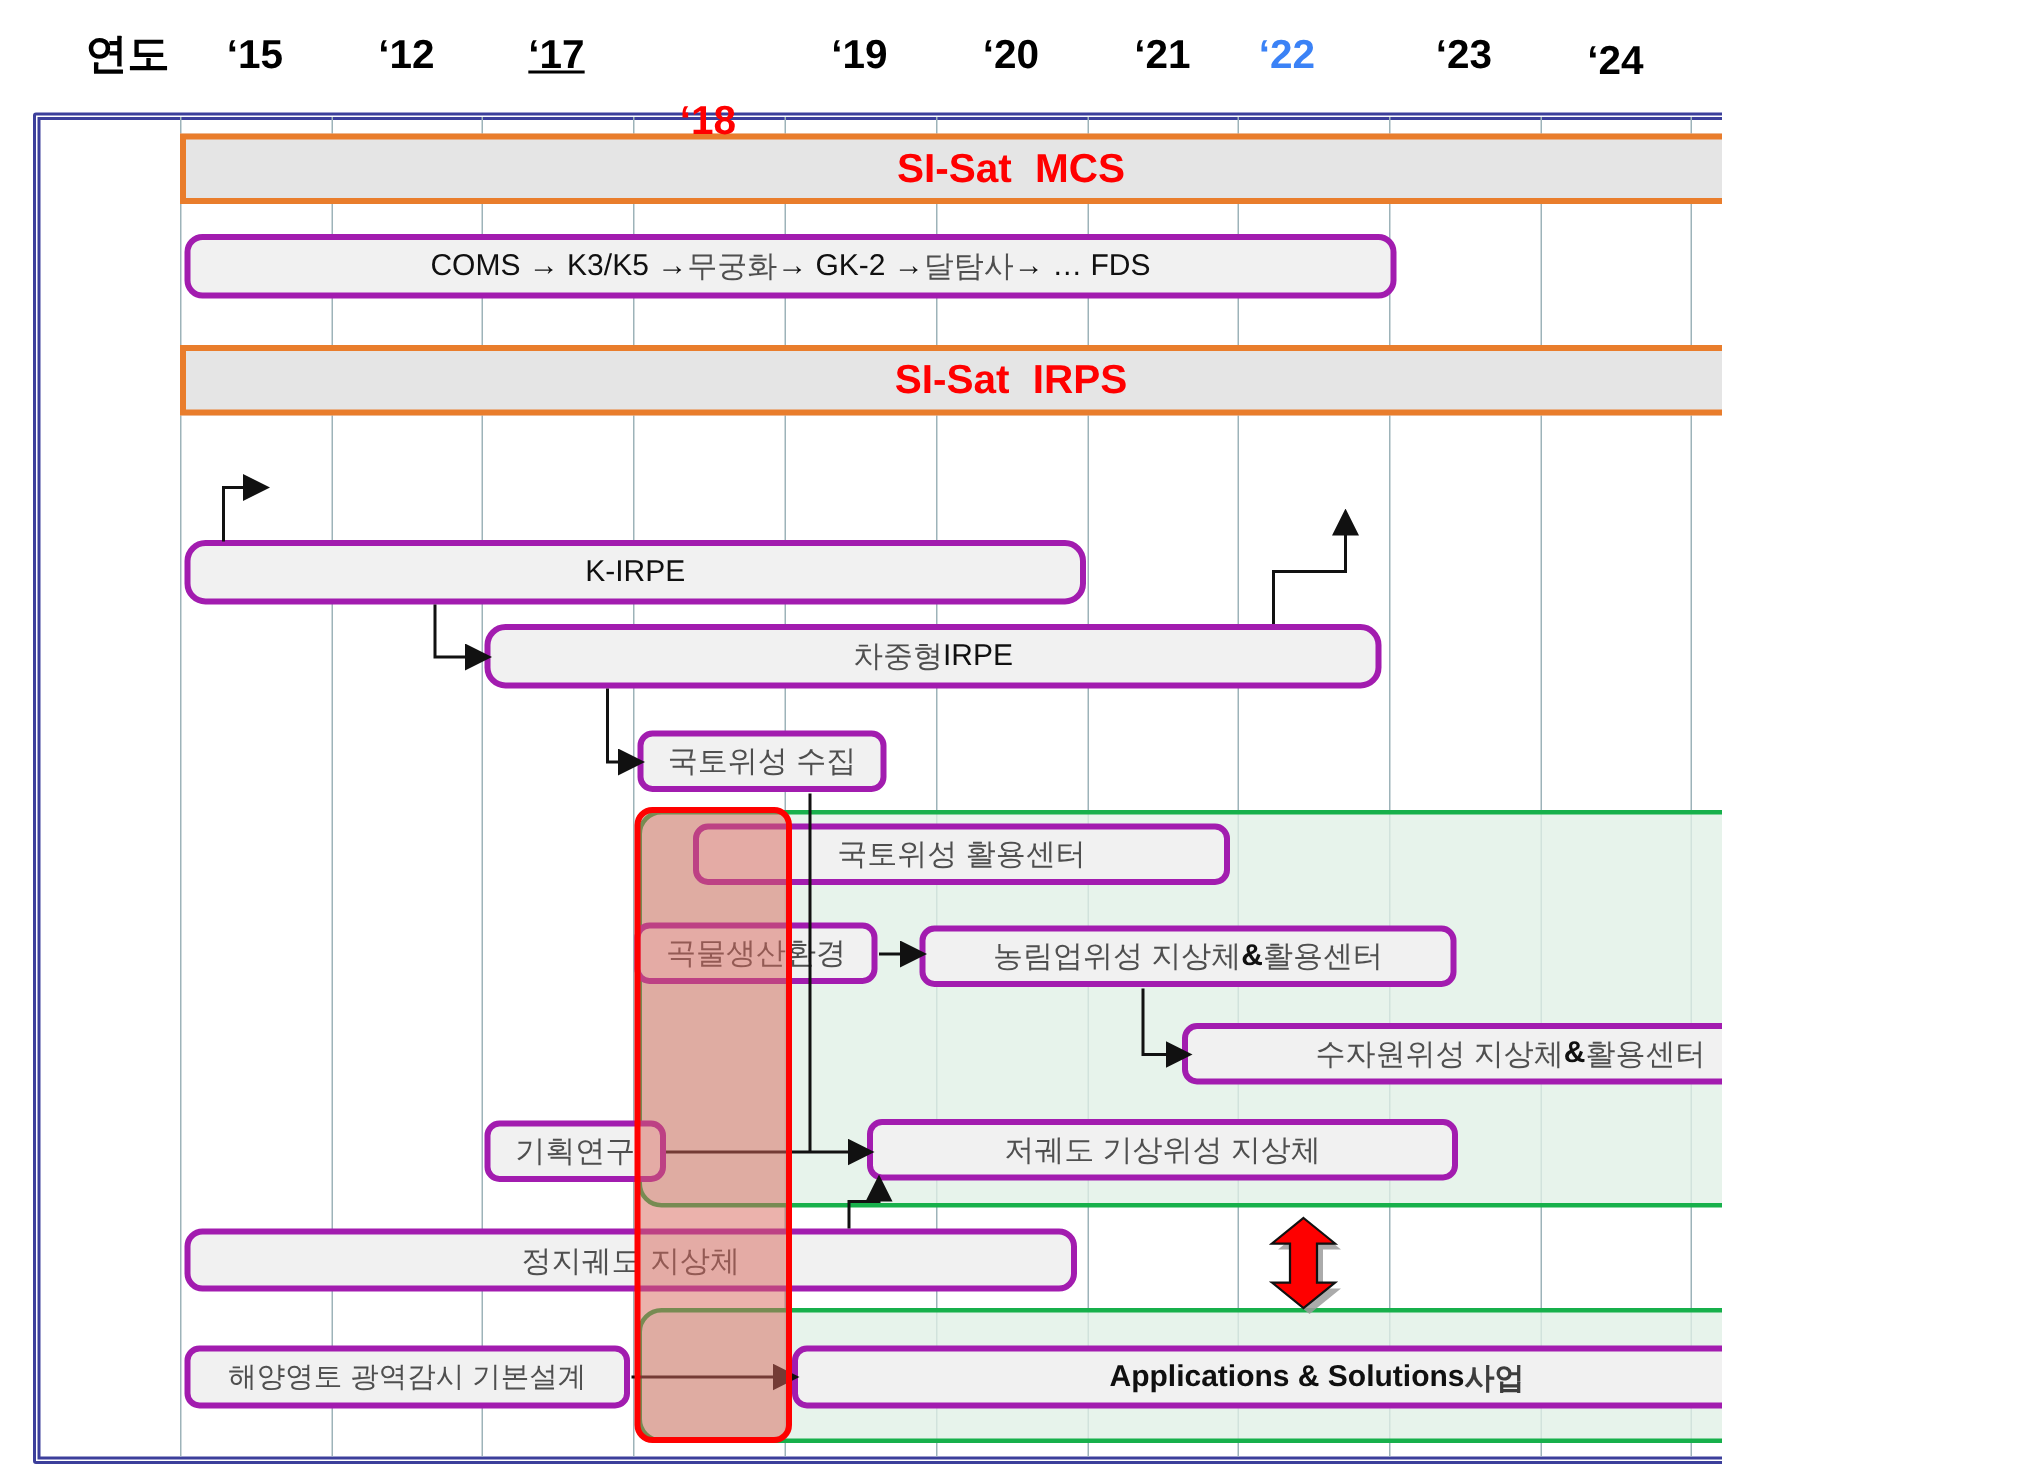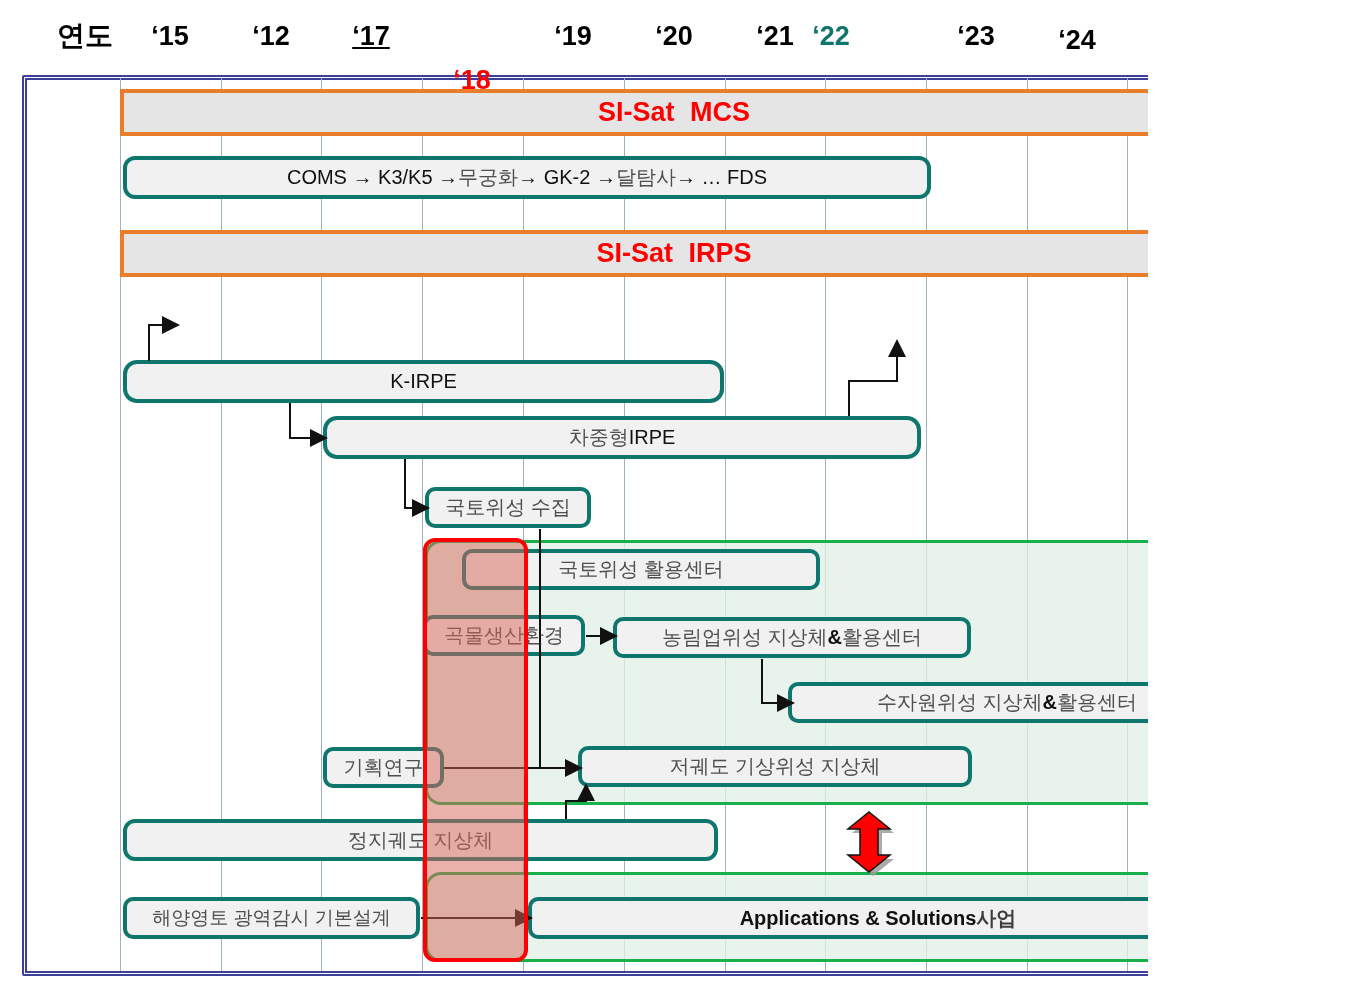--- a/index.html
+++ b/index.html
@@ -12,21 +12,21 @@
   #rowlabel{left:40px;width:90px;font-size:28px;}
 
   
   #frame{position:absolute;left:22px;top:75px;width:1302px;height:901px;box-sizing:border-box;
          border:5px double #3c3f9b;border-radius:2px;z-index:1;pointer-events:none;}
 
   
   .grid{position:absolute;top:78px;height:893px;width:0;border-left:1.5px solid #9db3b9;z-index:1;}
 
   
-  .box{position:absolute;box-sizing:border-box;background:#f1f1f1;border:4px solid #0f766e;
+  .box{position:absolute;box-sizing:border-box;background:#f1f1f1;border:4px solid #a21caf;
        border-radius:12px;display:flex;align-items:center;justify-content:center;
        font-size:20px;white-space:nowrap;z-index:3;}
   .seg-k{color:#4f4f4f;}
   .seg-l{color:#101010;}
   .seg-kb{color:#3d3d3d;font-weight:bold;}
   .seg-lb{color:#101010;font-weight:bold;}
 
   
   .obar{position:absolute;box-sizing:border-box;left:120px;width:1108px;height:47px;
         background:#e5e5e5;border:4px solid #e97d2c;display:flex;align-items:center;justify-content:center;
@@ -49,21 +49,21 @@
 <div id="stage">
 
   <div class="hdr" id="rowlabel">연도</div>
   <div class="hdr" style="left: 130px; width: 80px; color: rgb(0, 0, 0);">‘15</div>
   <div class="hdr" style="left: 231px; width: 80px; color: rgb(0, 0, 0);">‘12</div>
   <div class="hdr" style="left: 331px; width: 80px; color: rgb(0, 0, 0); text-decoration: underline;">‘17</div>
   <div class="hdr" style="left: 432px; width: 80px; color: rgb(255, 0, 0); margin-top: 44px;">‘18</div>
   <div class="hdr" style="left: 533px; width: 80px; color: rgb(0, 0, 0);">‘19</div>
   <div class="hdr" style="left: 634px; width: 80px; color: rgb(0, 0, 0);">‘20</div>
   <div class="hdr" style="left: 735px; width: 80px; color: rgb(0, 0, 0);">‘21</div>
-  <div class="hdr" style="left: 791px; width: 80px; color: #0f766e;">‘22</div>
+  <div class="hdr" style="left: 818px; width: 80px; color: #3b82f6;">‘22</div>
   <div class="hdr" style="left: 936px; width: 80px; color: rgb(0, 0, 0);">‘23</div>
   <div class="hdr" style="left: 1037px; width: 80px; top: 20px; color: rgb(0, 0, 0);">‘24</div>
   <div class="hdr" style="left: 1147px; width: 80px; top: 20px; color: rgb(0, 0, 0);">‘25</div>
   <div class="hdr" style="left: 1236px; width: 80px; top: 20px; color: rgb(0, 0, 0);">‘26</div>
 
   <div id="frame"></div>
   <div class="grid" style="left:120px"></div>
   <div class="grid" style="left:221px"></div>
   <div class="grid" style="left:321px"></div>
   <div class="grid" style="left:422px"></div>

